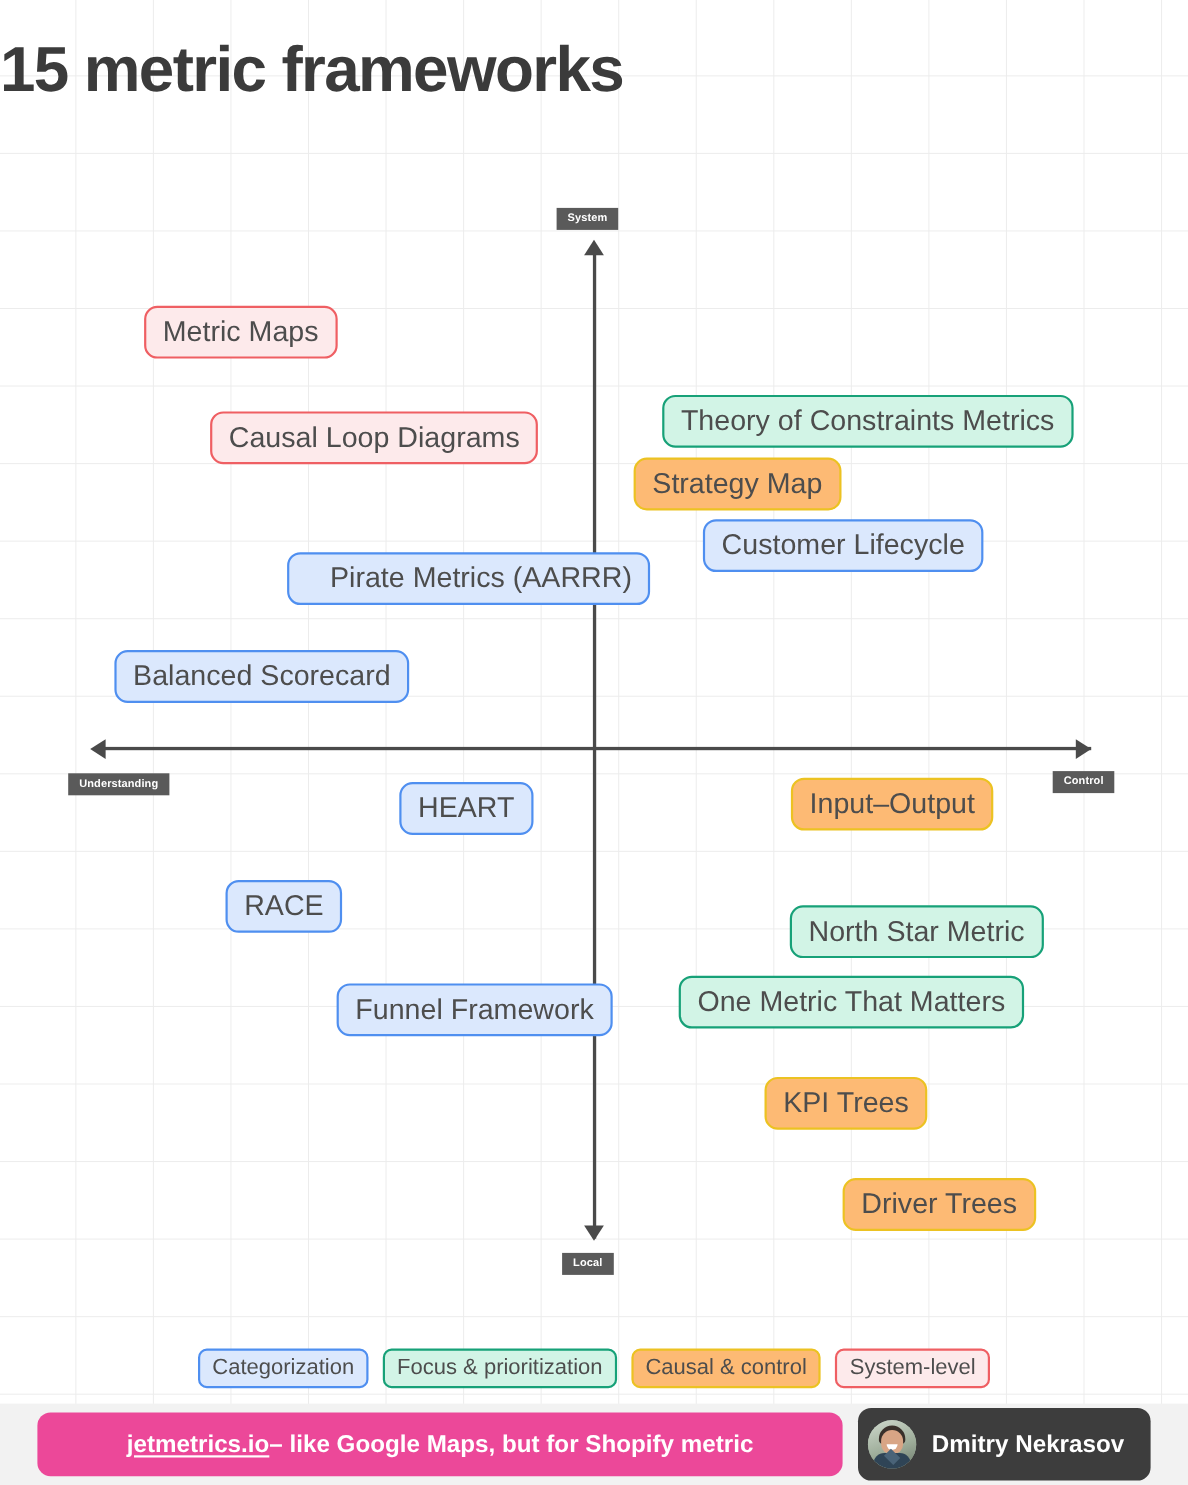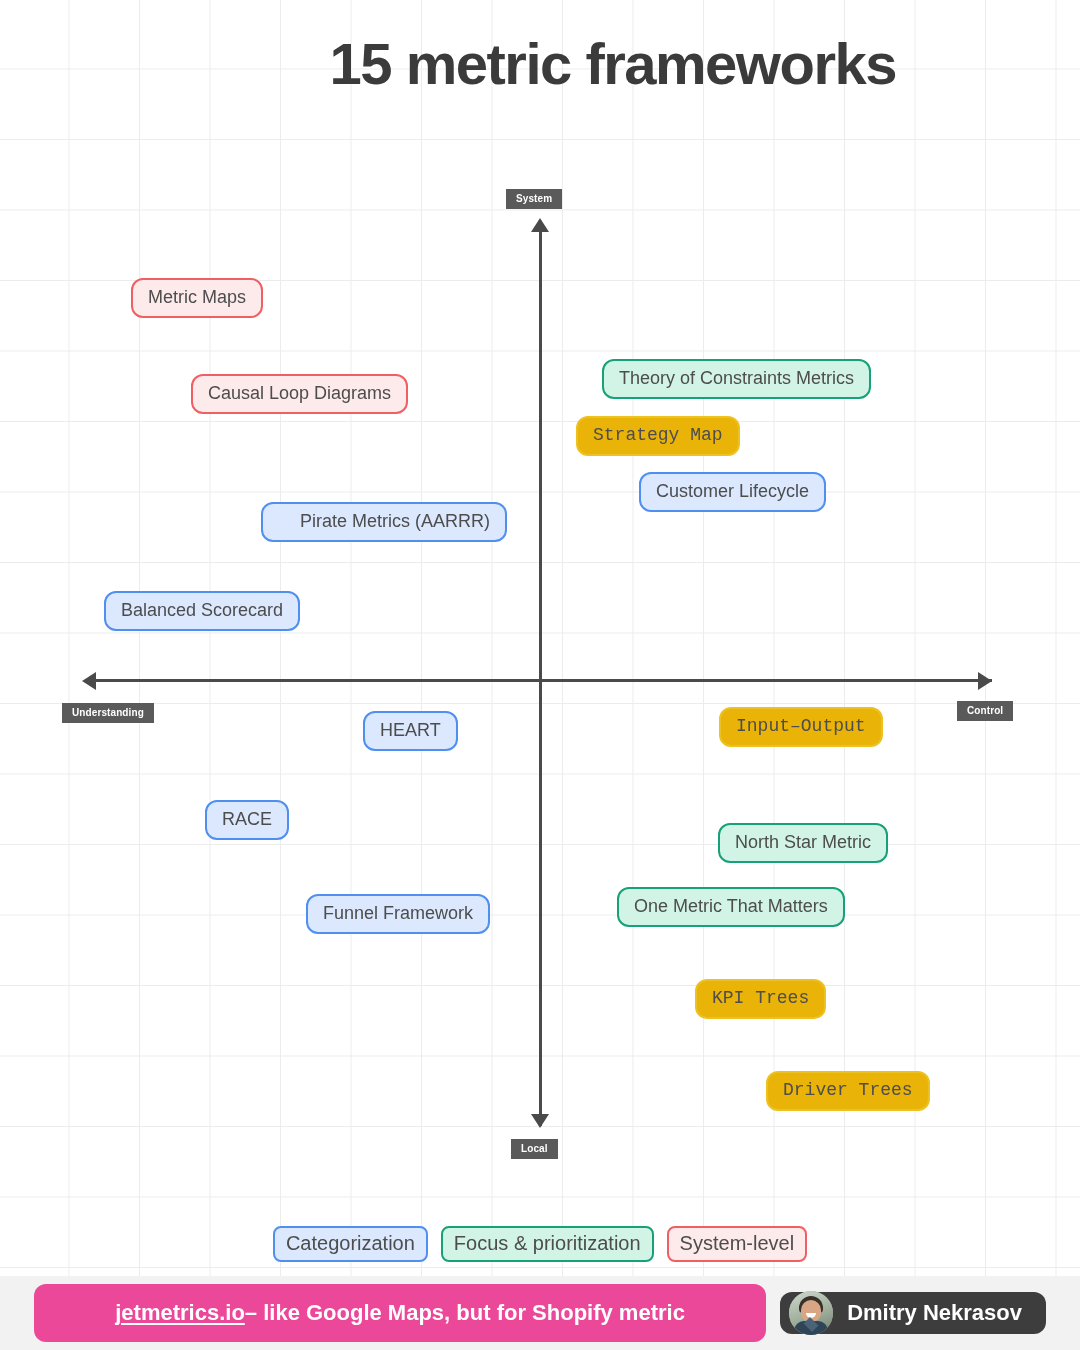--- a/index.html
+++ b/index.html
@@ -15,21 +15,21 @@
     width:1080px;height:1350px;
     background-color:#ffffff;
     background-image:
       linear-gradient(to right, #ececec 1px, transparent 1px),
       linear-gradient(to bottom, #ececec 1px, transparent 1px);
     background-size:70.5px 70.5px;
     background-position:-2px -2px;
   }
   #title{
     position:absolute;top:30px;left:0;width:896px;
-    text-align:right;
+    text-align:left;
     font-size:58px;font-weight:bold;
     letter-spacing:-1.5px;
     color:#3b3b3b;
   }
   
   .axis-line{position:absolute;background:#4a4a4a;}
   #v-axis{left:539px;top:226px;width:2.5px;height:900px;}
   #h-axis{left:90px;top:679px;height:2.5px;width:902px;}
   .arrow{position:absolute;width:0;height:0;}
   #arrow-up{left:531px;top:218px;border-left:9px solid transparent;border-right:9px solid transparent;border-bottom:14px solid #4a4a4a;}
@@ -47,30 +47,30 @@
   }
   #badge-system{left:506px;top:189px;}
   #badge-local{left:511px;top:1139px;}
   #badge-understanding{left:38px;top:703px;margin-left:24px;}
   #badge-control{left:957px;top:701px;}
   
   .pill{
     position:absolute;
     border-radius:12px;
     border-width:2.5px;border-style:solid;
-    font-size:18px;
+    font-size:26px;
     color:#4d4d4d;
     white-space:nowrap;
     padding:8px 15px 10px 15px;
     line-height:1;
     box-sizing:border-box;
   }
   .c-blue  {background:#dbe8fd;border-color:#4f8ff0;}
   .c-green {background:#d2f4e6;border-color:#17a178;}
-  .c-yellow{background:#eab308;border-color:#ecc222;font-family:Liberation Mono, monospace;}
+  .c-yellow{background:#fdba74;border-color:#ecc222;}
   .c-red   {background:#fdeaeb;border-color:#ef5f63;}
   
   #legend{
     position:absolute;left:0;top:1226px;width:1080px;
     display:flex;justify-content:center;align-items:center;gap:13px;
   }
   .legend-pill{
     border-radius:8px;
     border-width:2.5px;border-style:solid;
     font-size:20px;color:#4d4d4d;
@@ -84,21 +84,21 @@
     display:flex;align-items:center;gap:14px;
     padding:0 34px;box-sizing:border-box;
   }
   #footer-cta{
     flex:1;height:58px;background:#ec4899;border-radius:12px;
     display:flex;align-items:center;justify-content:center;
     color:#ffffff;font-size:22px;font-weight:bold;white-space:nowrap;
   }
   #footer-cta .dom{text-decoration:underline;text-underline-offset:3px;}
   #footer-author{
-    height:42px;background:#3d3d3d;border-radius:12px;
+    height:66px;background:#3d3d3d;border-radius:12px;
     display:flex;align-items:center;gap:14px;
     padding:0 24px 0 9px;
   }
   #avatar{
     width:44px;height:44px;border-radius:50%;
     overflow:hidden;position:relative;flex:none;
     background:#9aa79c;
   }
   #avatar .sky{position:absolute;inset:0;background:linear-gradient(160deg,#cfd9cd 0%,#9fae9b 55%,#6f7d6d 100%);}
   #avatar .hair{position:absolute;left:10px;top:5px;width:24px;height:17px;border-radius:12px 12px 4px 4px;background:#39302a;}
@@ -141,20 +141,21 @@
     <div class="pill c-green" style="left: 718px; top: 823px;">North Star Metric</div>
     <div class="pill c-blue" style="left: 306px; top: 894px;">Funnel Framework</div>
     <div class="pill c-green" style="left: 617px; top: 887px;">One Metric That Matters</div>
     <div class="pill c-yellow" style="left: 695px; top: 979px;">KPI Trees</div>
     <div class="pill c-yellow" style="left: 766px; top: 1071px;">Driver Trees</div>
   </div>
 
 <div id="legend">
     <div class="legend-pill c-blue">Categorization</div>
     <div class="legend-pill c-green">Focus &amp; prioritization</div>
+    <div class="legend-pill c-yellow">Causal &amp; control</div>
     <div class="legend-pill c-red">System-level</div>
   </div>
 
 <div id="footer">
   <div id="footer-cta">
     <span class="dom">jetmetrics.io</span>
       <span> – like Google Maps, but for Shopify metric</span>
   </div>
   <div id="footer-author">
     <div id="avatar">

